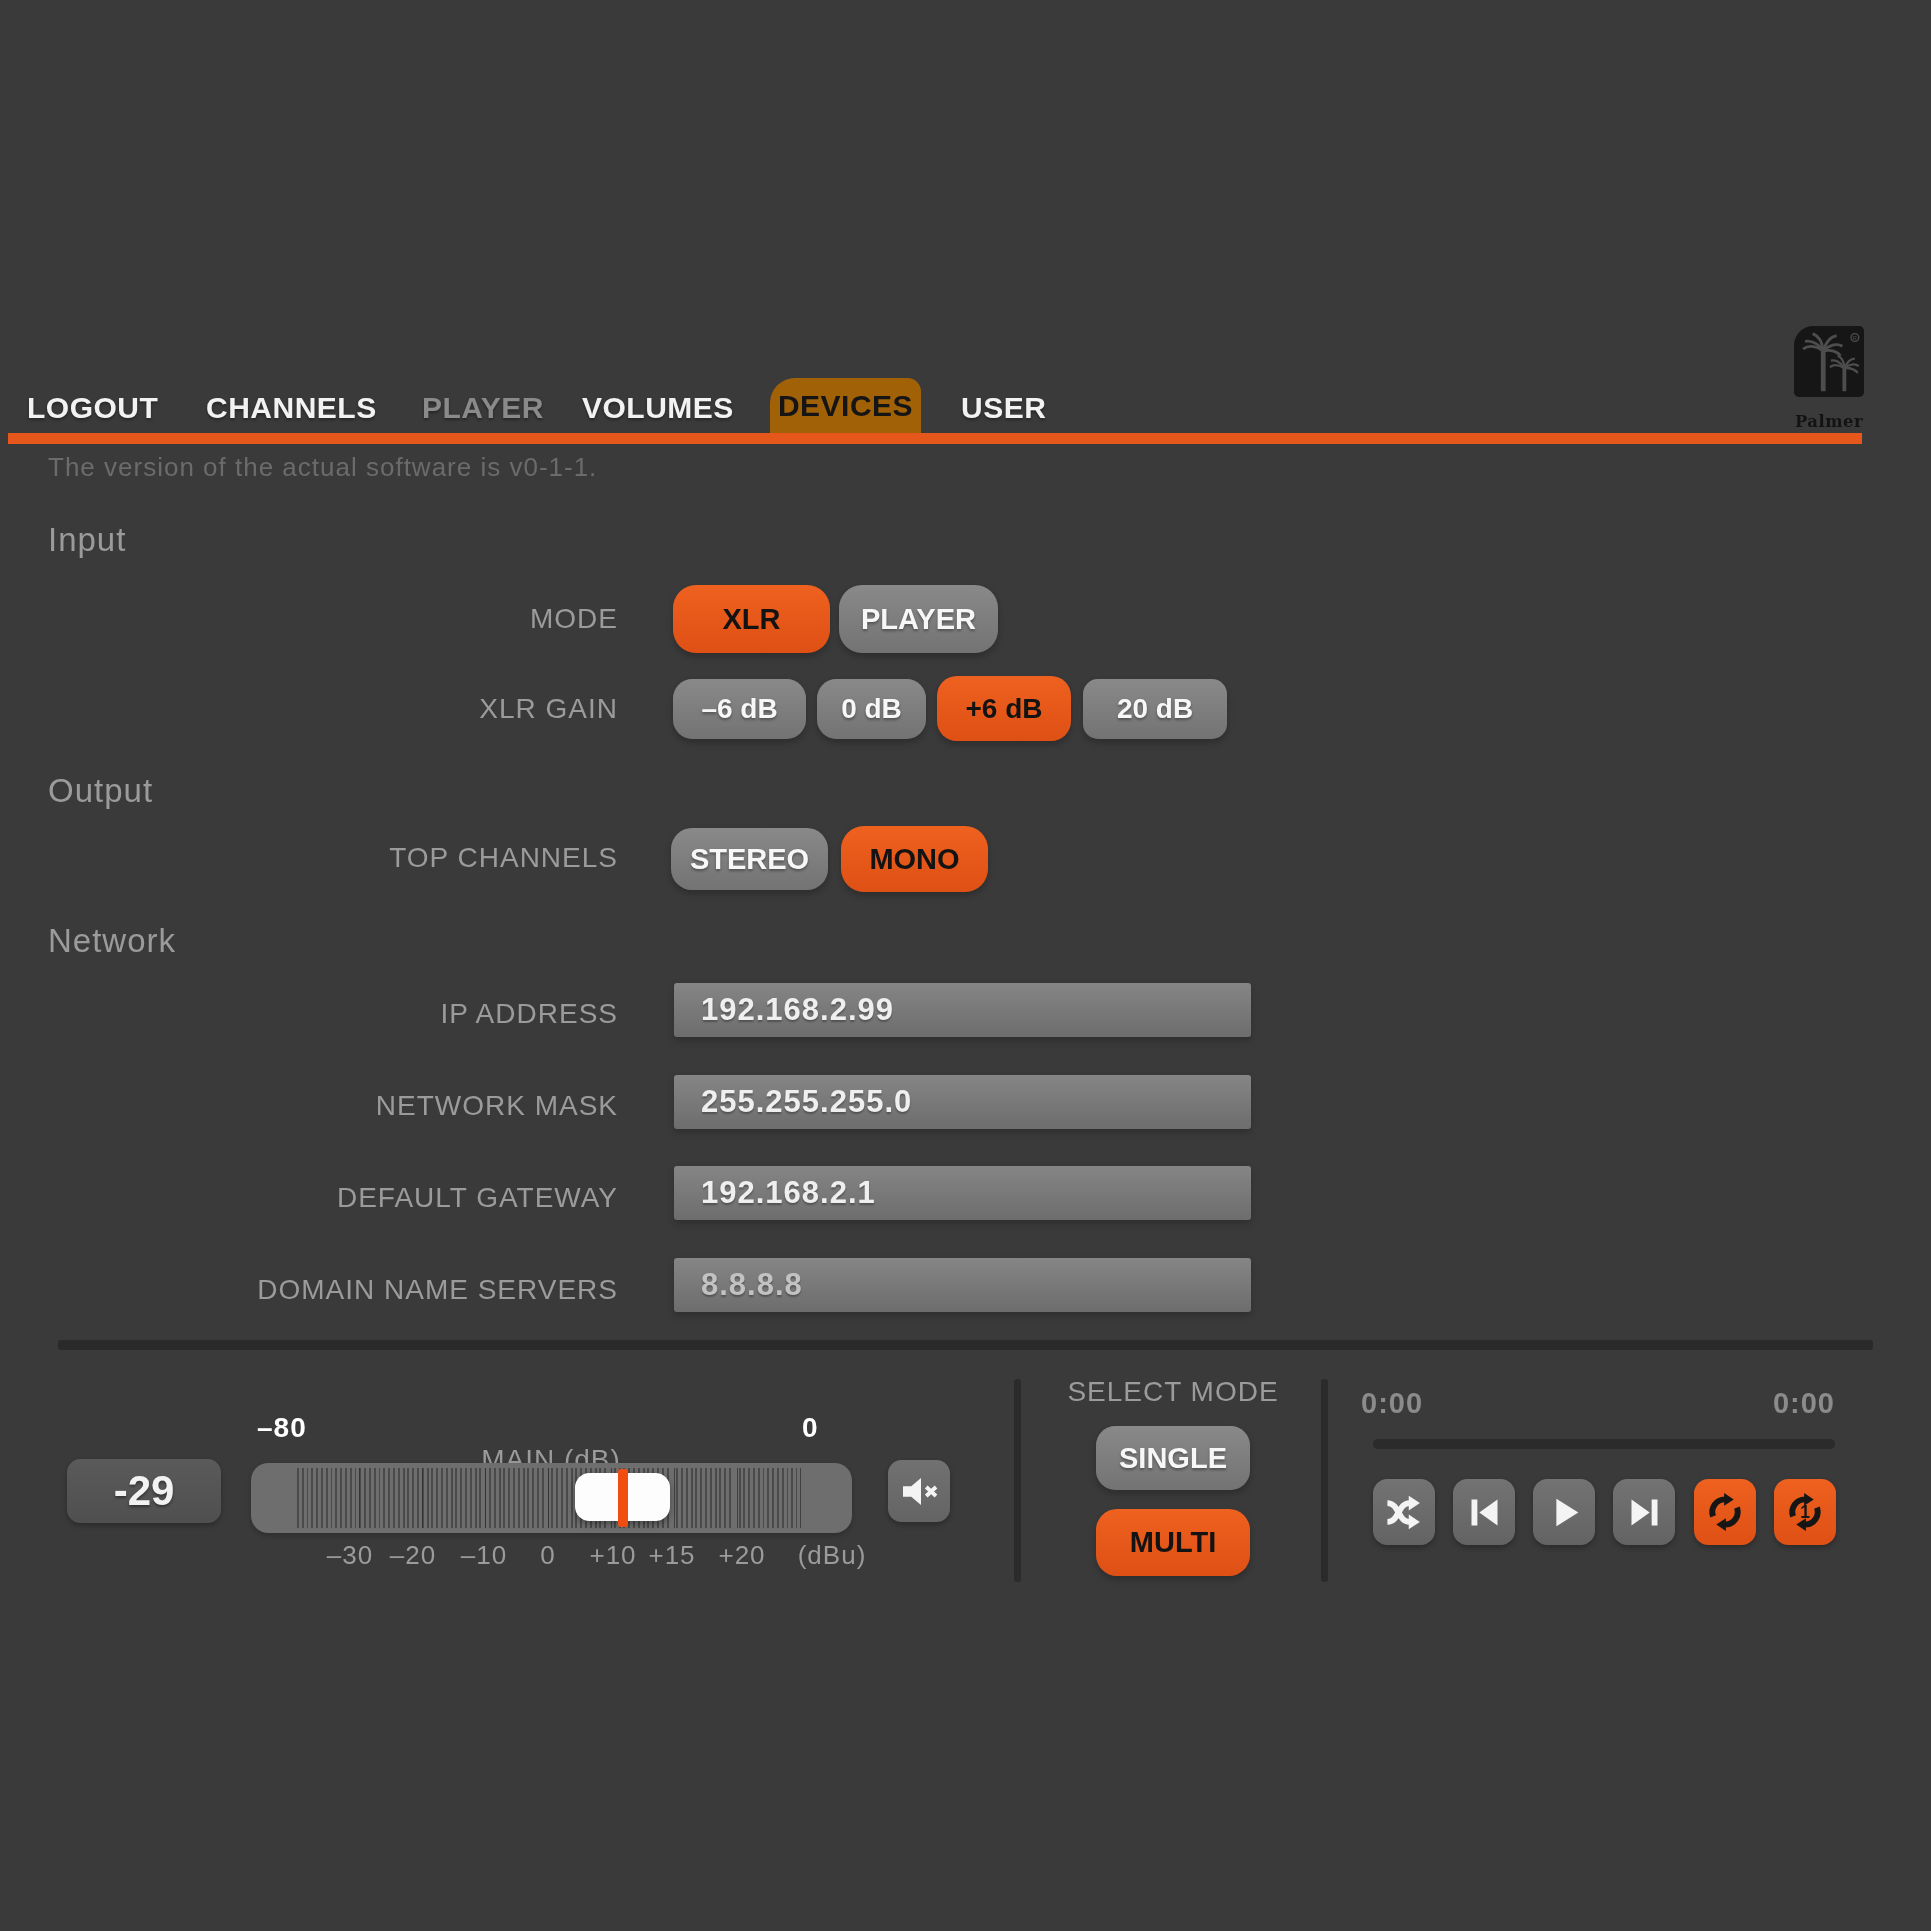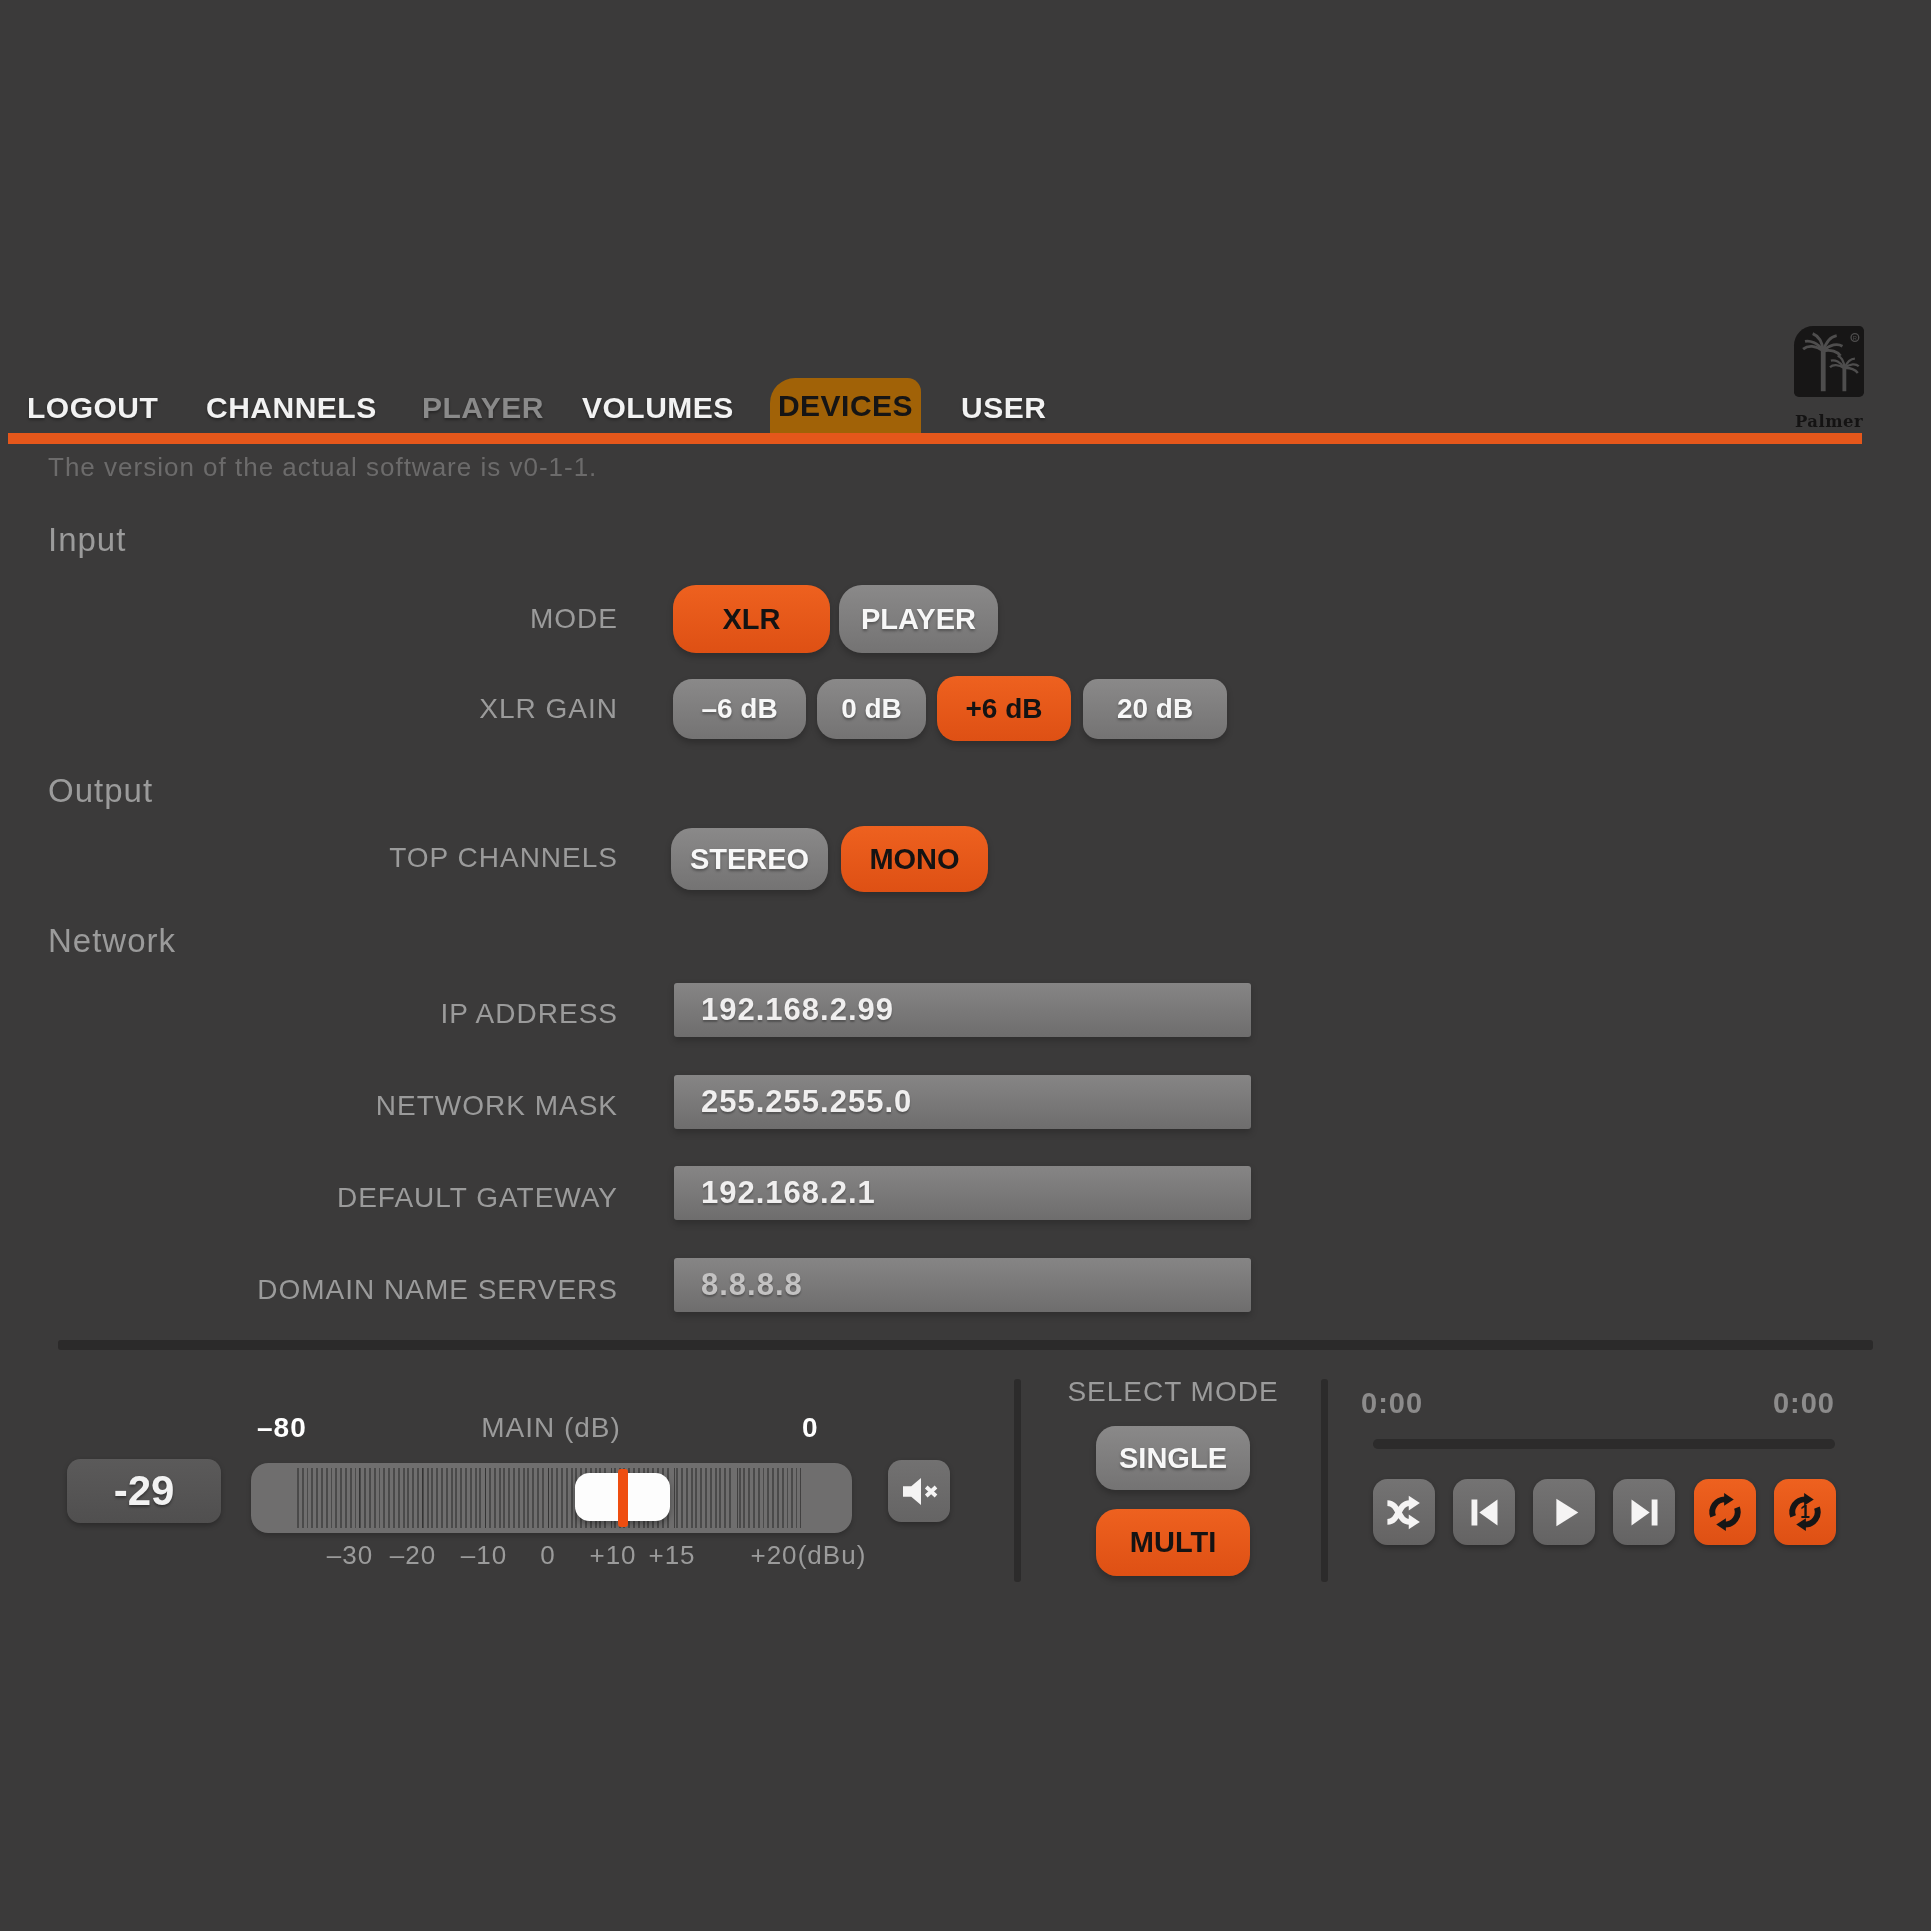--- a/index.html
+++ b/index.html
@@ -40,21 +40,21 @@
 
   .hdivider{position:absolute;left:58px;top:1340px;width:1815px;height:9.7px;background:#2b2a2a;border-radius:2.9px;}
   .vdivider{position:absolute;top:1379px;width:6.8px;height:203px;background:#2c2b2b;border-radius:2.9px;}
 
   
   .value-box{position:absolute;left:67px;top:1459px;width:154px;height:64px;border-radius:13.5px;
              background:linear-gradient(180deg,#5b5a5a,#504f4f);display:flex;align-items:center;justify-content:center;
              font-size:42px;font-weight:bold;color:#f2f2f2;text-shadow:0 1.9px 2.9px rgba(0,0,0,.4);
              box-shadow:0 2.9px 5.8px rgba(0,0,0,.25);}
   .scale-top{position:absolute;color:#ffffff;font-size:28px;font-weight:bold;top:1412px;letter-spacing:1px;}
-  .scale-top.light{font-weight:normal;color:#9b9b9b;}
+  .scale-top.light{font-weight:normal;color:#9b9b9b;margin-top:32px;}
   .track{position:absolute;left:251px;top:1463px;width:601px;height:70px;background:#6f6e6e;border-radius:17.4px;
          box-shadow:0 2.9px 5.8px rgba(0,0,0,.2);cursor:pointer;}
   .ticks{position:absolute;left:46px;top:4.8px;width:504px;bottom:4.8px;
          background:
            repeating-linear-gradient(90deg, rgba(111,110,110,0) 0 59px, #6f6e6e 59px 62px, rgba(40,40,40,.65) 62px 63px),
            repeating-linear-gradient(90deg, rgba(44,44,44,.55) 0 1.9px, rgba(44,44,44,0) 1.9px 4.8px);}
   .thumb{position:absolute;left:575px;top:1473px;width:95px;height:48px;background:#fdfdfd;border-radius:14.5px;
          box-shadow:0 2.9px 7.7px rgba(0,0,0,.35);cursor:grab;}
   .thumb-line{position:absolute;left:618px;top:1469px;width:9.7px;height:58px;background:#ef4e10;border-radius:2.9px;}
   .tick-label{position:absolute;top:1540px;transform:translateX(-50%);font-size:26px;color:#9b9b9b;letter-spacing:1px;white-space:nowrap;}
@@ -185,21 +185,21 @@
   </div>
   <div class="thumb"></div>
   <div class="thumb-line"></div>
 
   <div class="tick-label" style="left:350px">–30</div>
   <div class="tick-label" style="left:413px">–20</div>
   <div class="tick-label" style="left:484px">–10</div>
   <div class="tick-label" style="left:548px">0</div>
   <div class="tick-label" style="left:613px">+10</div>
   <div class="tick-label" style="left:672px">+15</div>
-  <div class="tick-label" style="left:774px">+20</div>
+  <div class="tick-label" style="left:742px">+20</div>
   <div class="tick-label" style="left:832px">(dBu)</div>
 
   <div class="icon-btn gray" style="left:888px;top:1460px">
     <svg width="39" height="37" viewBox="0 0 26 24">
       <polygon points="2,8.5 7.5,8.5 14,3 14,21 7.5,15.5 2,15.5" fill="#f5f4f4"></polygon>
       <path d="M17.5 9 L24 15 M24 9 L17.5 15" stroke="#f5f4f4" stroke-width="2.6" fill="none"></path>
     </svg>
   </div>
 
   <div class="vdivider" style="left:1014px"></div>

